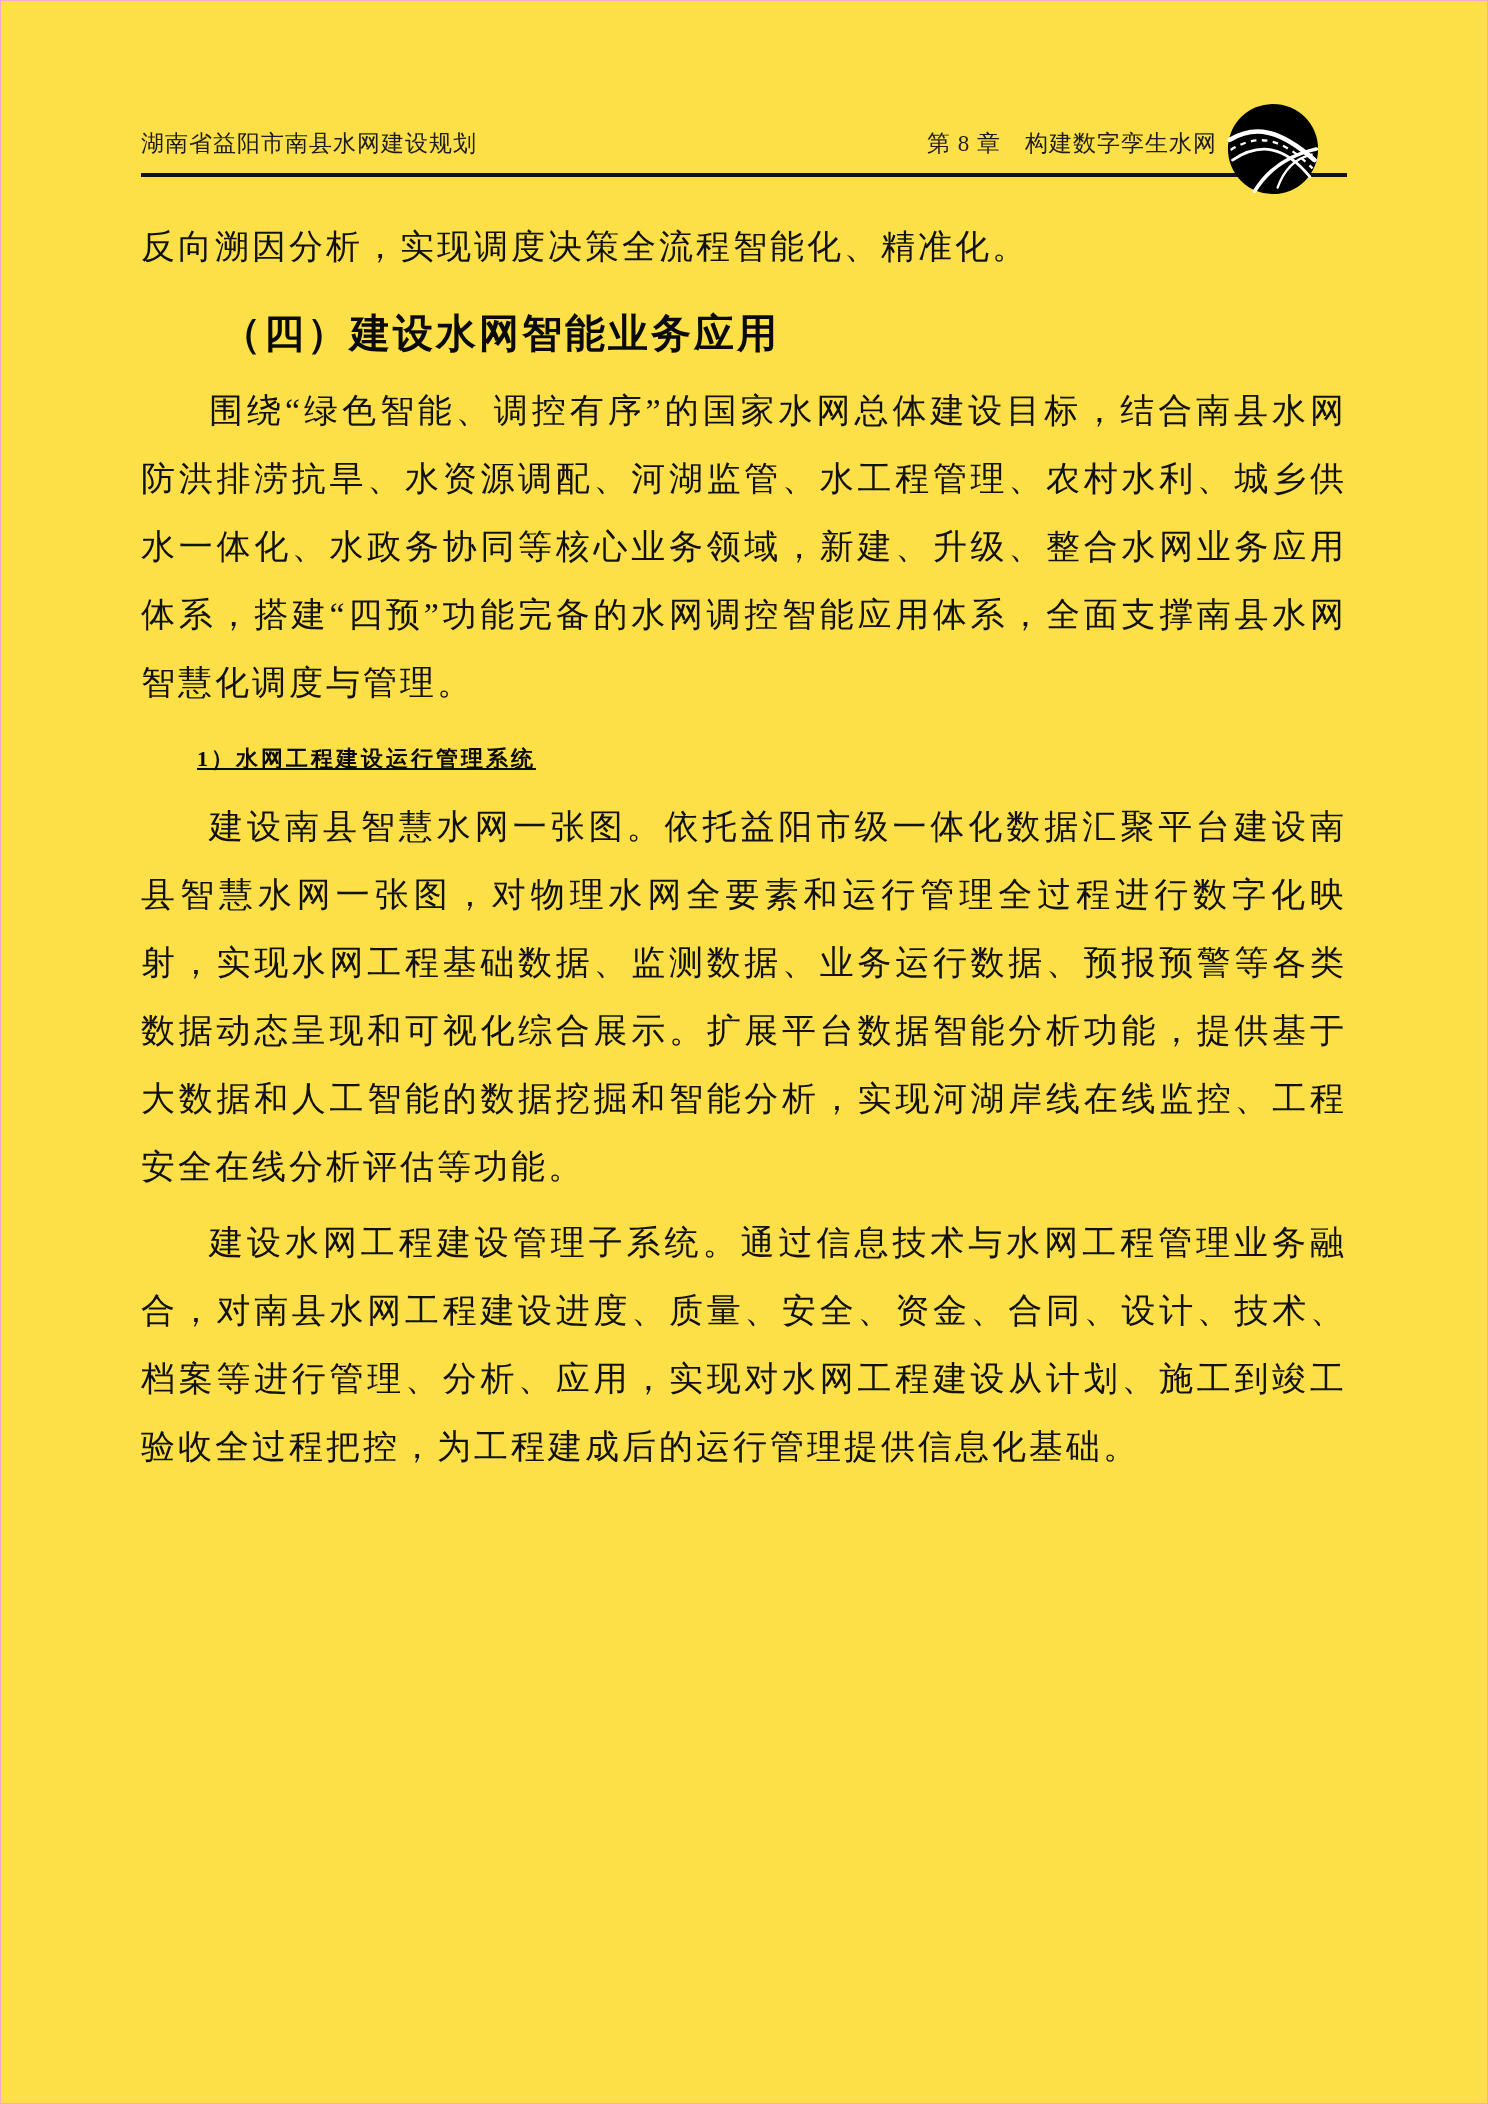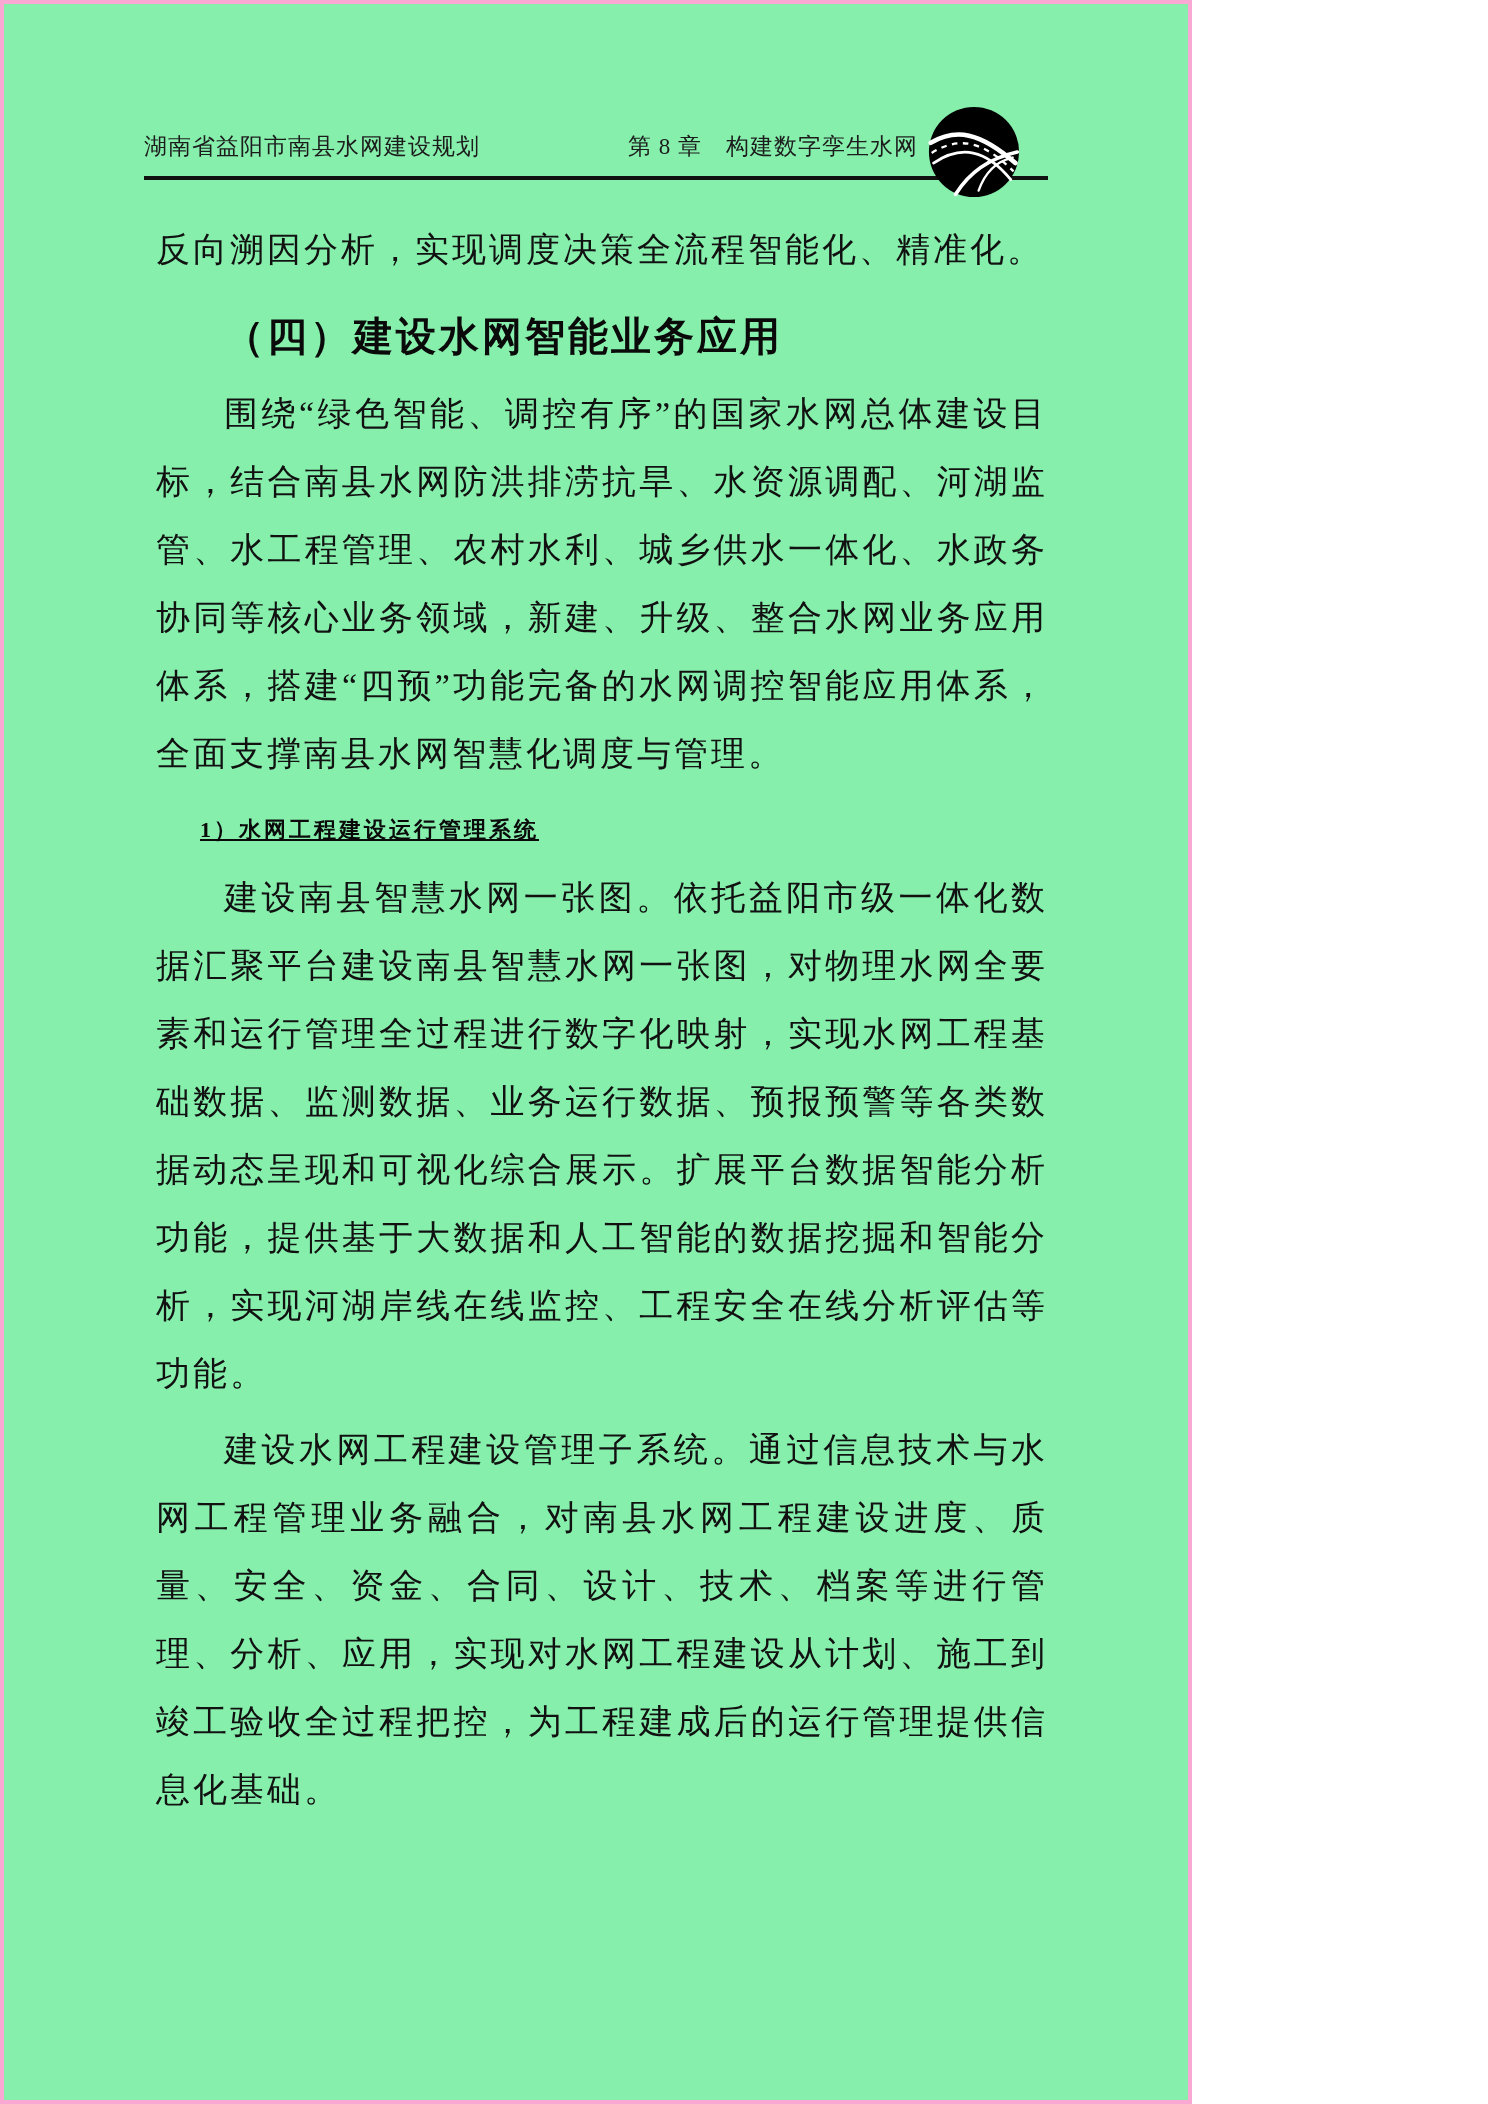--- a/index.html
+++ b/index.html
@@ -1,24 +1,24 @@
 <!DOCTYPE html>
 <html><head>
 <meta charset="utf-8">
 <style>
   * { margin: 0; padding: 0; box-sizing: border-box; }
   html, body { background: #ffffff; }
   body { width: 1488px; height: 2104px; font-family: "Liberation Serif", "DejaVu Serif", serif; color: #000; }
 
   .page {
     position: relative;
-    width: 1192px;
+    width: 1488px;
     height: 2104px;
-    background: #86efac;
-    border: 4px solid #f9a8d4;
+    background: #fde047;
+    border: 1px solid #f9a8d4;
     overflow: hidden;
   }
 
   
   .page-header {
     position: absolute;
     top: 128px;
     left: 140px;
     right: 140px;
   }
@@ -54,21 +54,20 @@
     left: 140px;
     right: 140px;
   }
   .body-par {
     font-size: 34px;
     line-height: 68px;
     letter-spacing: 3px;
     text-align: justify;
     color: #111;
     margin-bottom: 8px;
-    margin-left: 12px;
   }
   .indent { text-indent: 2em; }
 
   .section-heading {
     font-family: Liberation Mono, monospace;
     font-weight: 700;
     font-size: 40px;
     line-height: 80px;
     letter-spacing: 3px;
     color: #0a0a0a;

